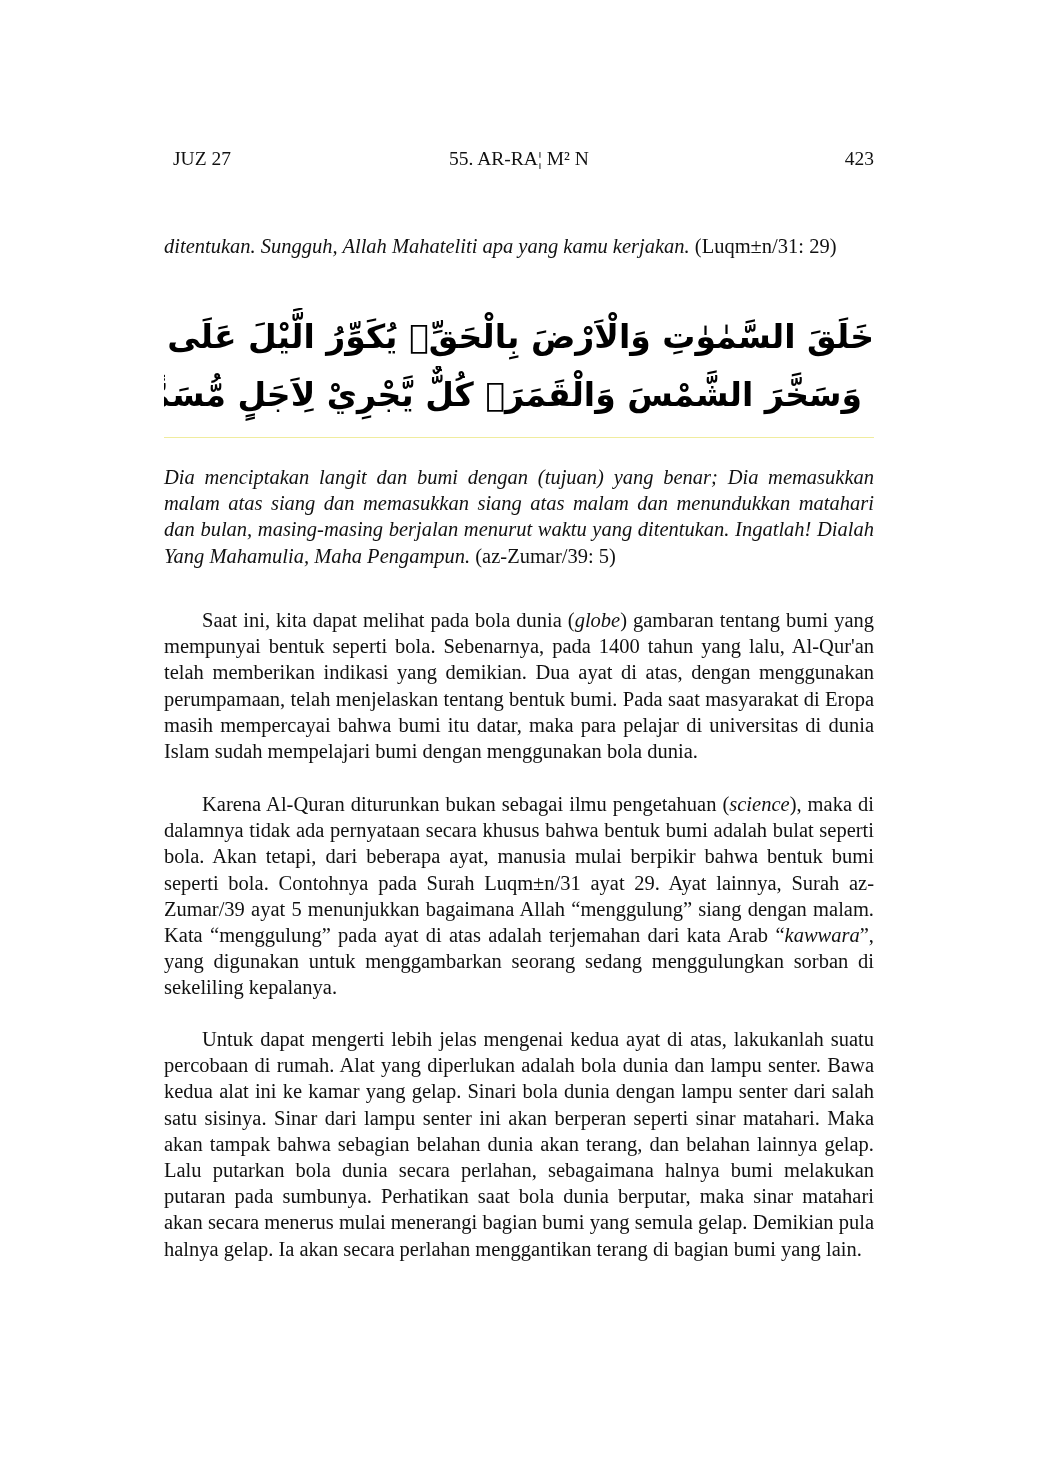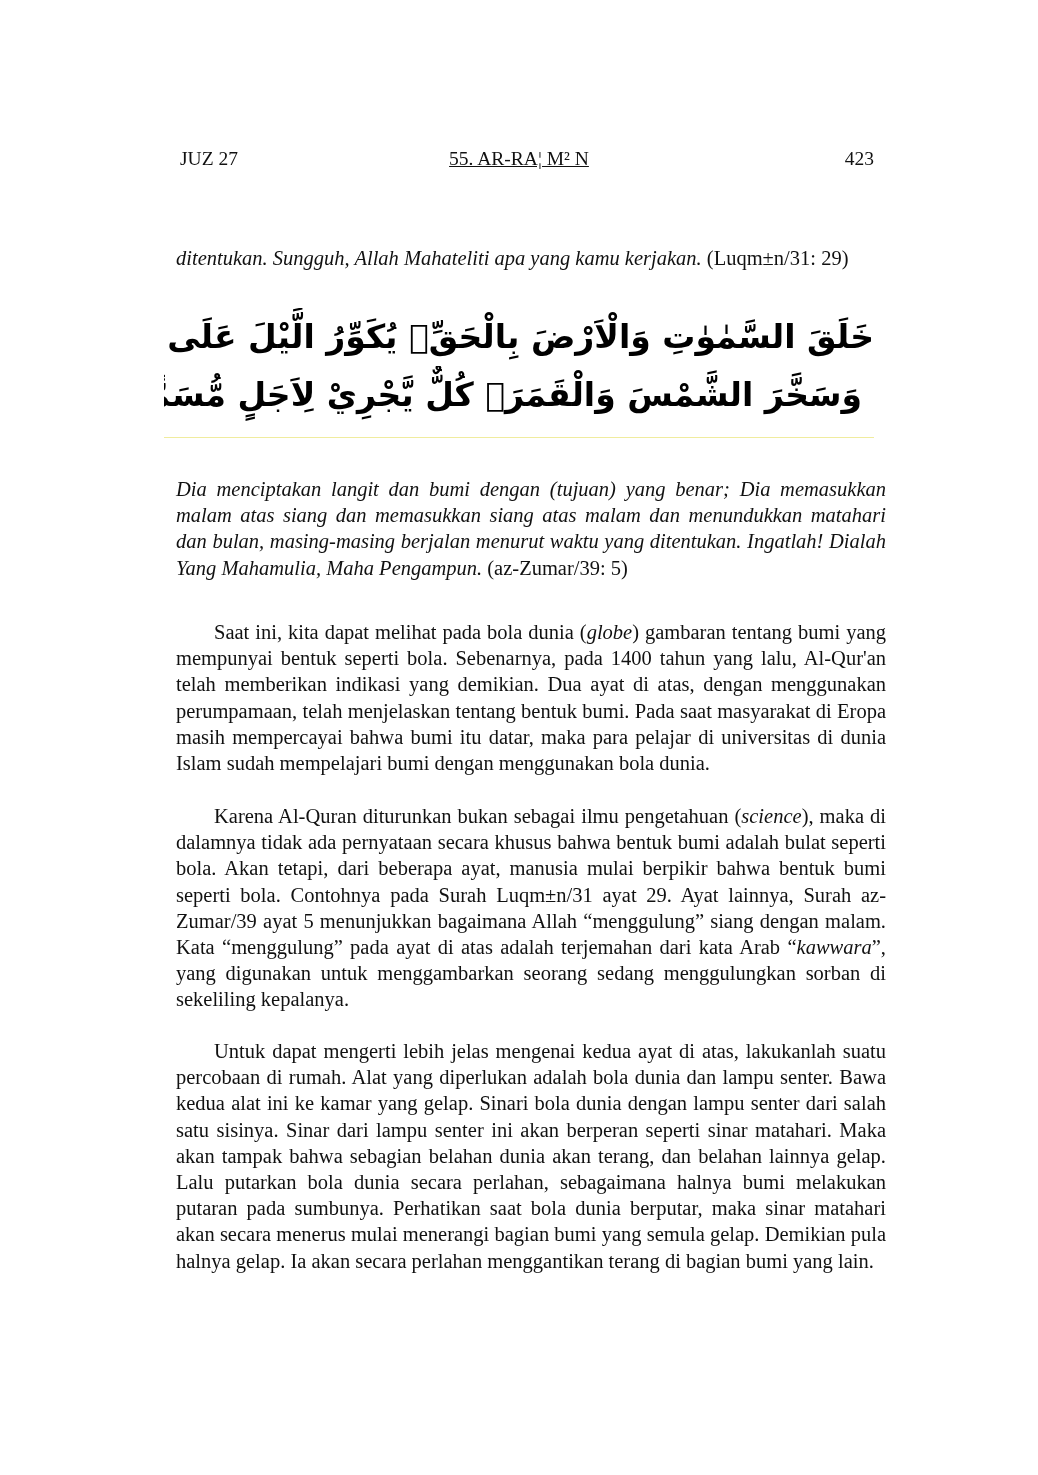--- a/index.html
+++ b/index.html
@@ -23,32 +23,32 @@
     }
     .running-header {
       position: absolute;
       top: 146px;
       left: 0;
       width: 710px;
       height: 26px;
       font-size: 19.5px;
       line-height: 26px;
     }
-    .running-header .juz { position: absolute; left: 16px; top: 0; text-align: center; }
-    .running-header .surah { position: absolute; left: 0; right: 0; text-align: center; top: 0; text-decoration: underline; }
+    .running-header .juz { position: absolute; left: 9px; top: 0; text-align: center; }
+    .running-header .surah { position: absolute; left: 0; right: 0; text-align: center; top: 0; }
     .running-header .pageno { position: absolute; right: 0; top: 0; }
 
     .para {
       position: absolute;
       left: 0;
       width: 710px;
       font-size: 20.5px;
       line-height: 26.2px;
       text-align: justify;
-      margin: 12px;
+      margin: 0;
     }
     .italic { font-style: italic; }
     .indent { text-indent: 38px; }
 
     .cont-trans { top: 233px; }
 
     .arabic-block {
       position: absolute;
       top: 308px;
       left: 0;

